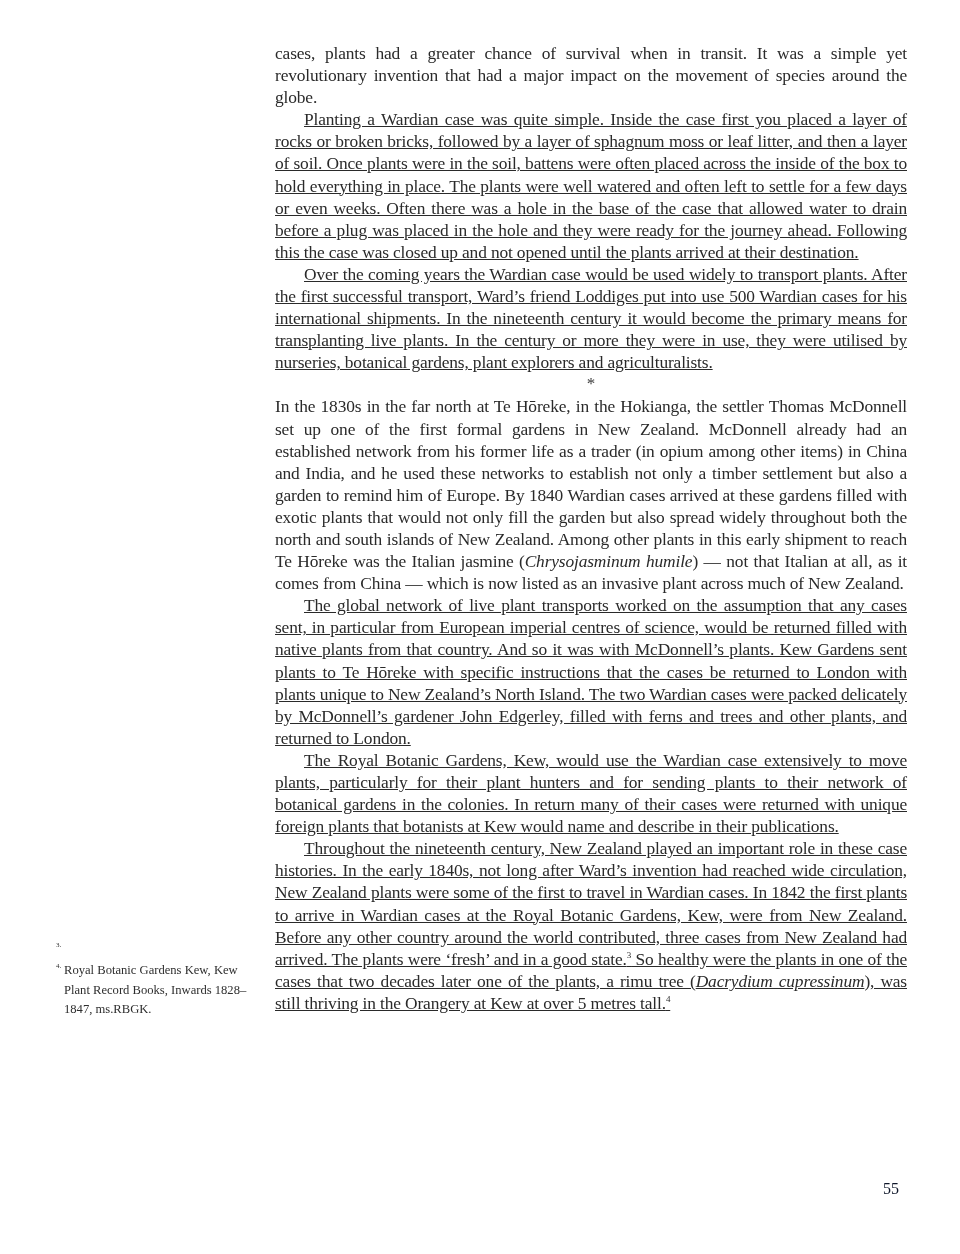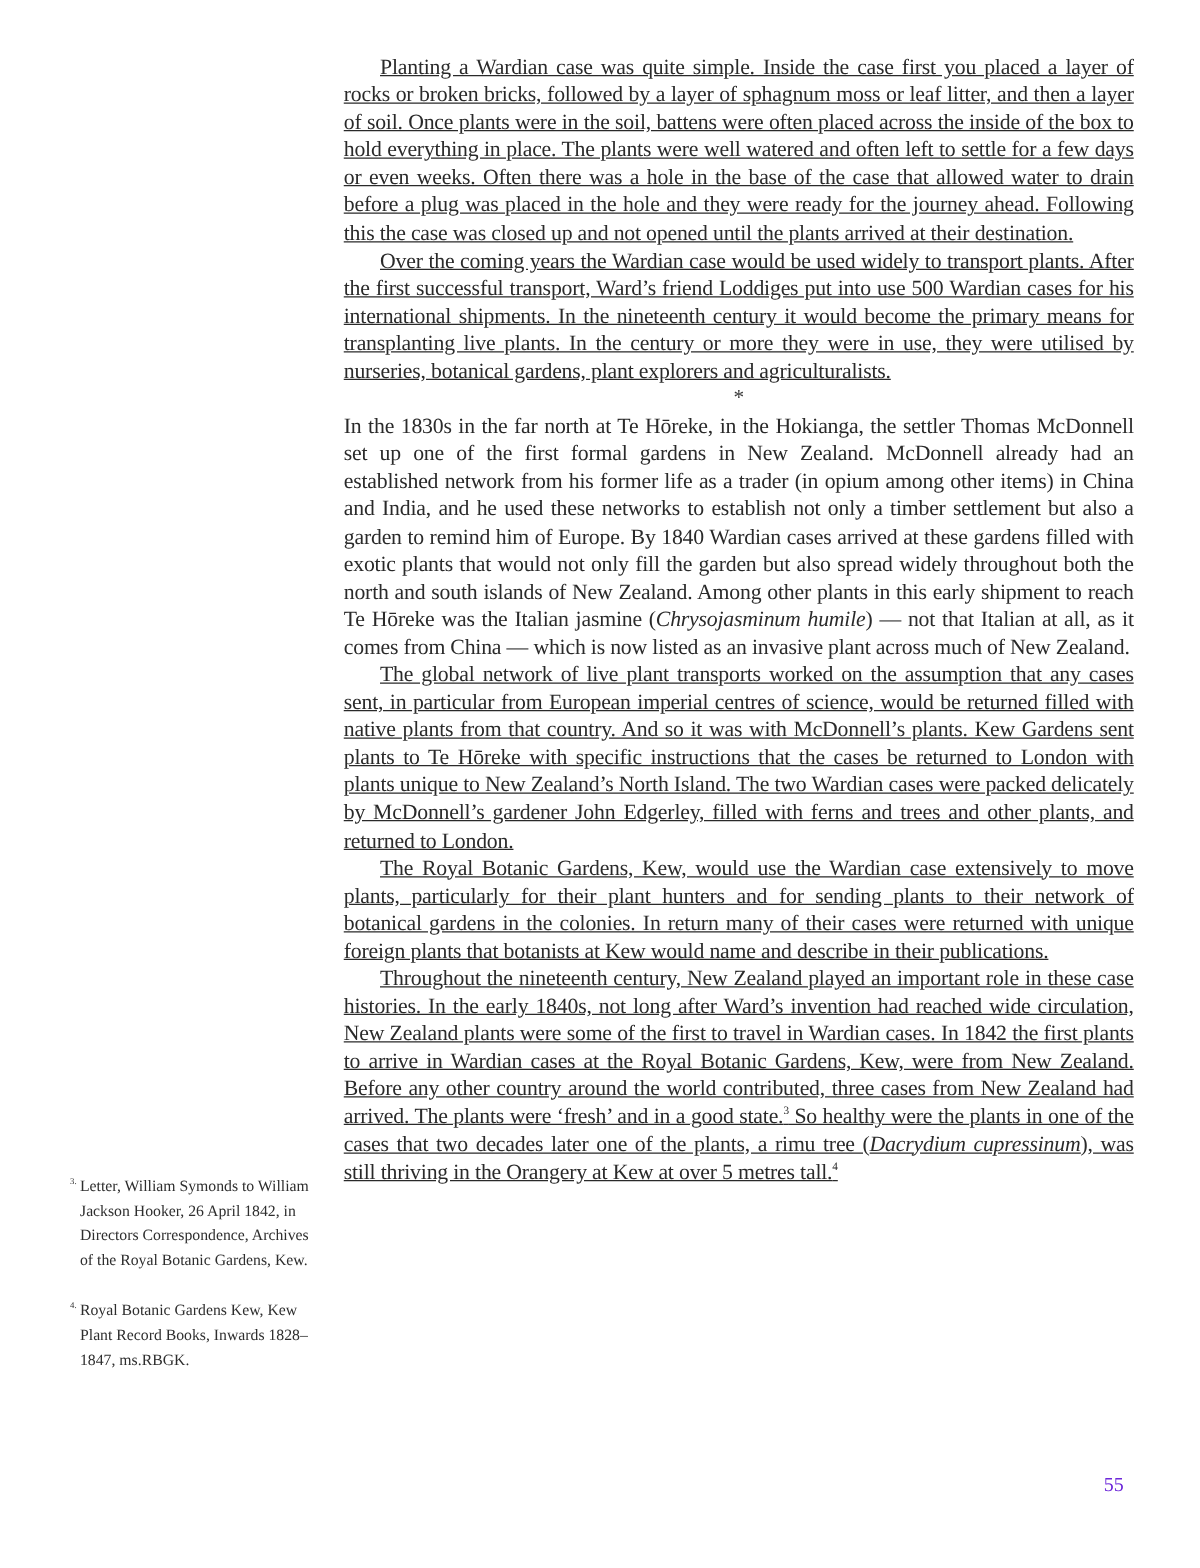--- a/index.html
+++ b/index.html
@@ -22,45 +22,45 @@
   sup.ref { font-size: 9px; vertical-align: 7px; line-height: 0; }
   .notes {
     position: absolute; left: 56px; top: 940px; width: 200px;
     font-size: 12.6px; line-height: 19.6px; color: #2e2e2e;
   }
   .note { position: relative; padding-left: 8px; margin-bottom: 21px; }
   .note .num {
     position: absolute; left: 0; top: -4px; font-size: 7px;
   }
   .page-number {
-    position: absolute; left: 883px; top: 1180px; font-size: 16px; color: #6d28d9;
+    position: absolute; left: 883px; top: 1180px; font-size: 16px; color: #0f172a;
   }
 </style>
 </head>
 <body>
 
 <div class="main">
+  <p>cases, plants had a greater chance of survival when in transit. It was a simple yet revolutionary invention that had a major impact on the movement of species around the globe.</p>
   <p class="indent">Planting a Wardian case was quite simple. Inside the case first you placed a layer of rocks or broken bricks, followed by a layer of sphagnum moss or leaf litter, and then a layer of soil. Once plants were in the soil, battens were often placed across the inside of the box to hold everything in place. The plants were well watered and often left to settle for a few days or even weeks. Often there was a hole in the base of the case that allowed water to drain before a plug was placed in the hole and they were ready for the journey ahead. Following this the case was closed up and not opened until the plants arrived at their destination.</p>
   <p class="indent">Over the coming years the Wardian case would be used widely to transport plants. After the first successful transport, Ward’s friend Loddiges put into use 500 Wardian cases for his international shipments. In the nineteenth century it would become the primary means for transplanting live plants. In the century or more they were in use, they were utilised by nurseries, botanical gardens, plant explorers and agriculturalists.</p>
 
   <div class="divider">*</div>
 
   <p><span>In the 1830s in the far north at Te Hōreke, in the Hokianga, the settler Thomas McDonnell set up one of the first formal gardens in New Zealand. McDonnell already had an established network from his former life as a trader (in opium among other items) in China and India, and he used these networks to establish not only a timber settlement but also a garden to remind him of Europe. By 1840 Wardian cases arrived at these gardens filled with exotic plants that would not only fill the garden but also spread widely throughout both the north and south islands of New Zealand. Among other plants in this early shipment to reach Te Hōreke was the Italian jasmine (</span><em>Chrysojasminum humile</em><span>) — not that Italian at all, as it comes from China — which is now listed as an invasive plant across much of New Zealand.</span></p>
 
   <p class="indent">The global network of live plant transports worked on the assumption that any cases sent, in particular from European imperial centres of science, would be returned filled with native plants from that country. And so it was with McDonnell’s plants. Kew Gardens sent plants to Te Hōreke with specific instructions that the cases be returned to London with plants unique to New Zealand’s North Island. The two Wardian cases were packed delicately by McDonnell’s gardener John Edgerley, filled with ferns and trees and other plants, and returned to London.</p>
 
   <p class="indent">The Royal Botanic Gardens, Kew, would use the Wardian case extensively to move plants, particularly for their plant hunters and for sending plants to their network of botanical gardens in the colonies. In return many of their cases were returned with unique foreign plants that botanists at Kew would name and describe in their publications.</p>
 
   <p class="indent"><span>Throughout the nineteenth century, New Zealand played an important role in these case histories. In the early 1840s, not long after Ward’s invention had reached wide circulation, New Zealand plants were some of the first to travel in Wardian cases. In 1842 the first plants to arrive in Wardian cases at the Royal Botanic Gardens, Kew, were from New Zealand. Before any other country around the world contributed, three cases from New Zealand had arrived. The plants were ‘fresh’ and in a good state.</span><sup class="ref">3</sup><span> So healthy were the plants in one of the cases that two decades later one of the plants, a rimu tree (</span><em>Dacrydium cupressinum</em><span>), was still thriving in the Orangery at Kew at over 5 metres tall.</span><sup class="ref">4</sup></p>
 </div>
 
 <div class="notes">
   <div class="note">
     <span class="num">3.</span>
-    <span>Letter, William Symonds to William Jackson Hooker, 26 April 1842, in Directors Correspondence, Archives of the Royal Botanic Gardens, Kew.</span>
   </div>
   <div class="note">
     <span class="num">4.</span>
     <span>Royal Botanic Gardens Kew, Kew Plant Record Books, Inwards 1828–1847, ms.RBGK.</span>
   </div>
 </div>
 
 <div class="page-number">55</div>
 
 </body></html>

